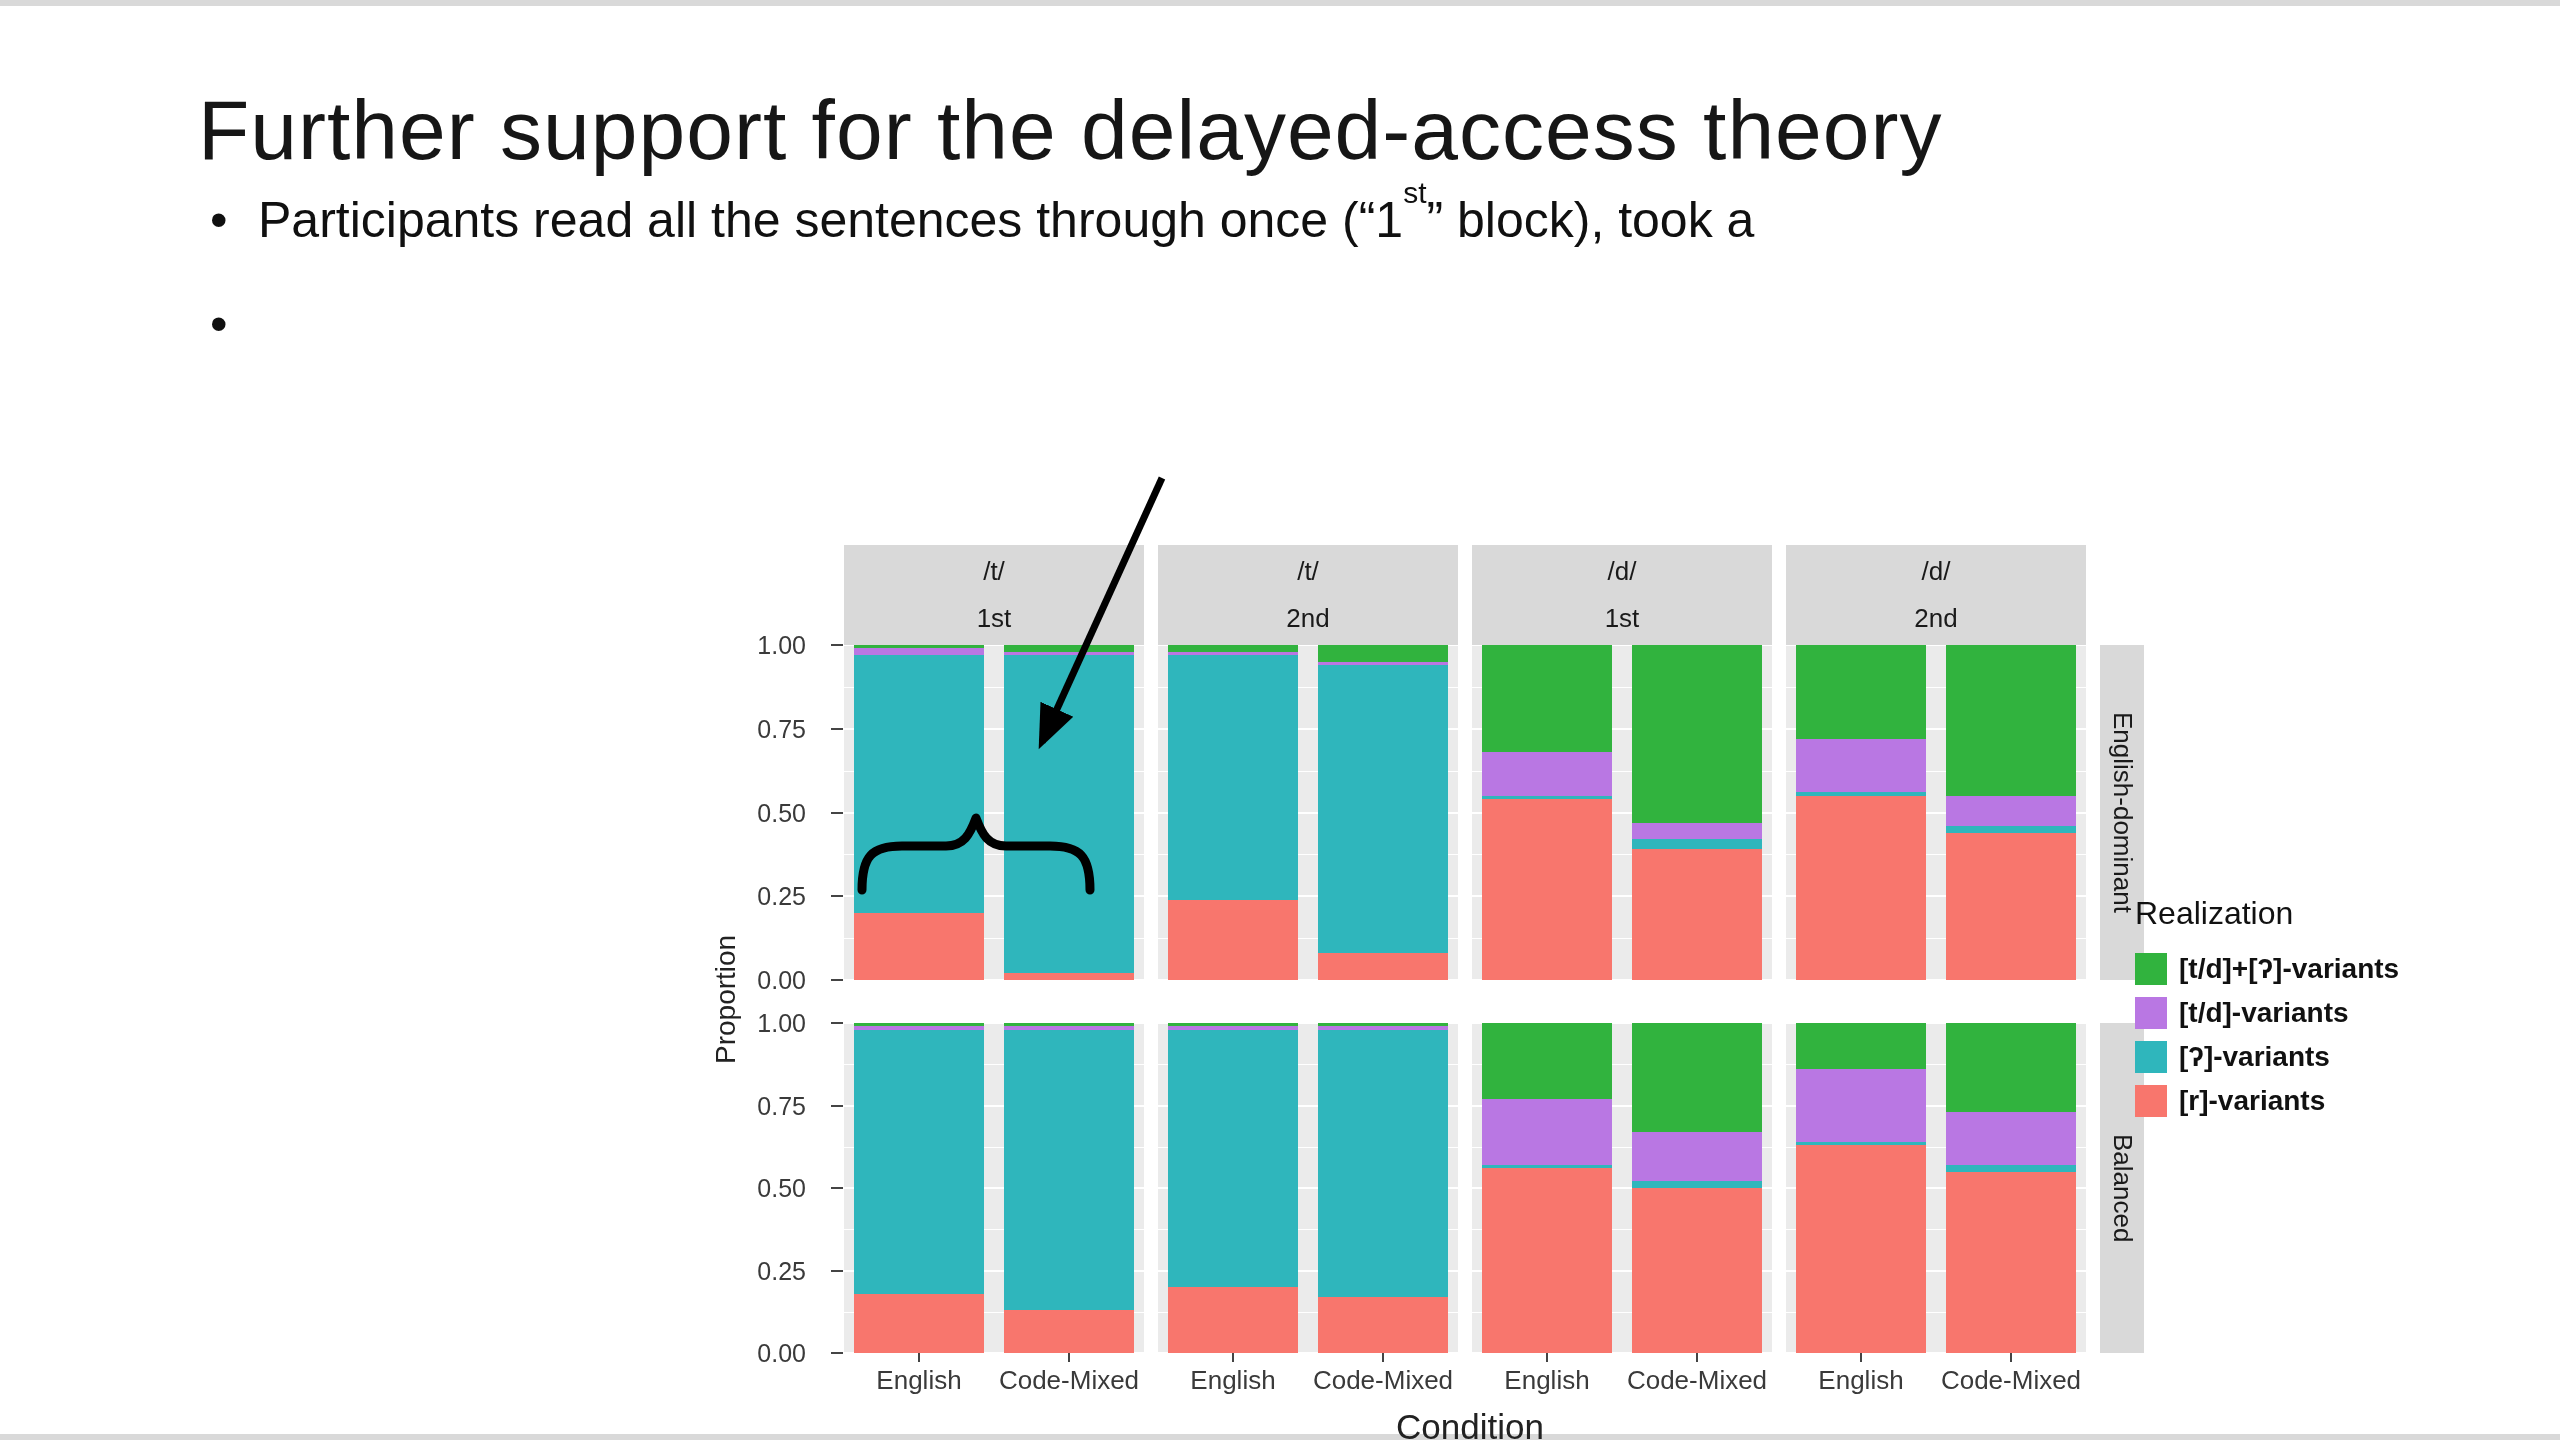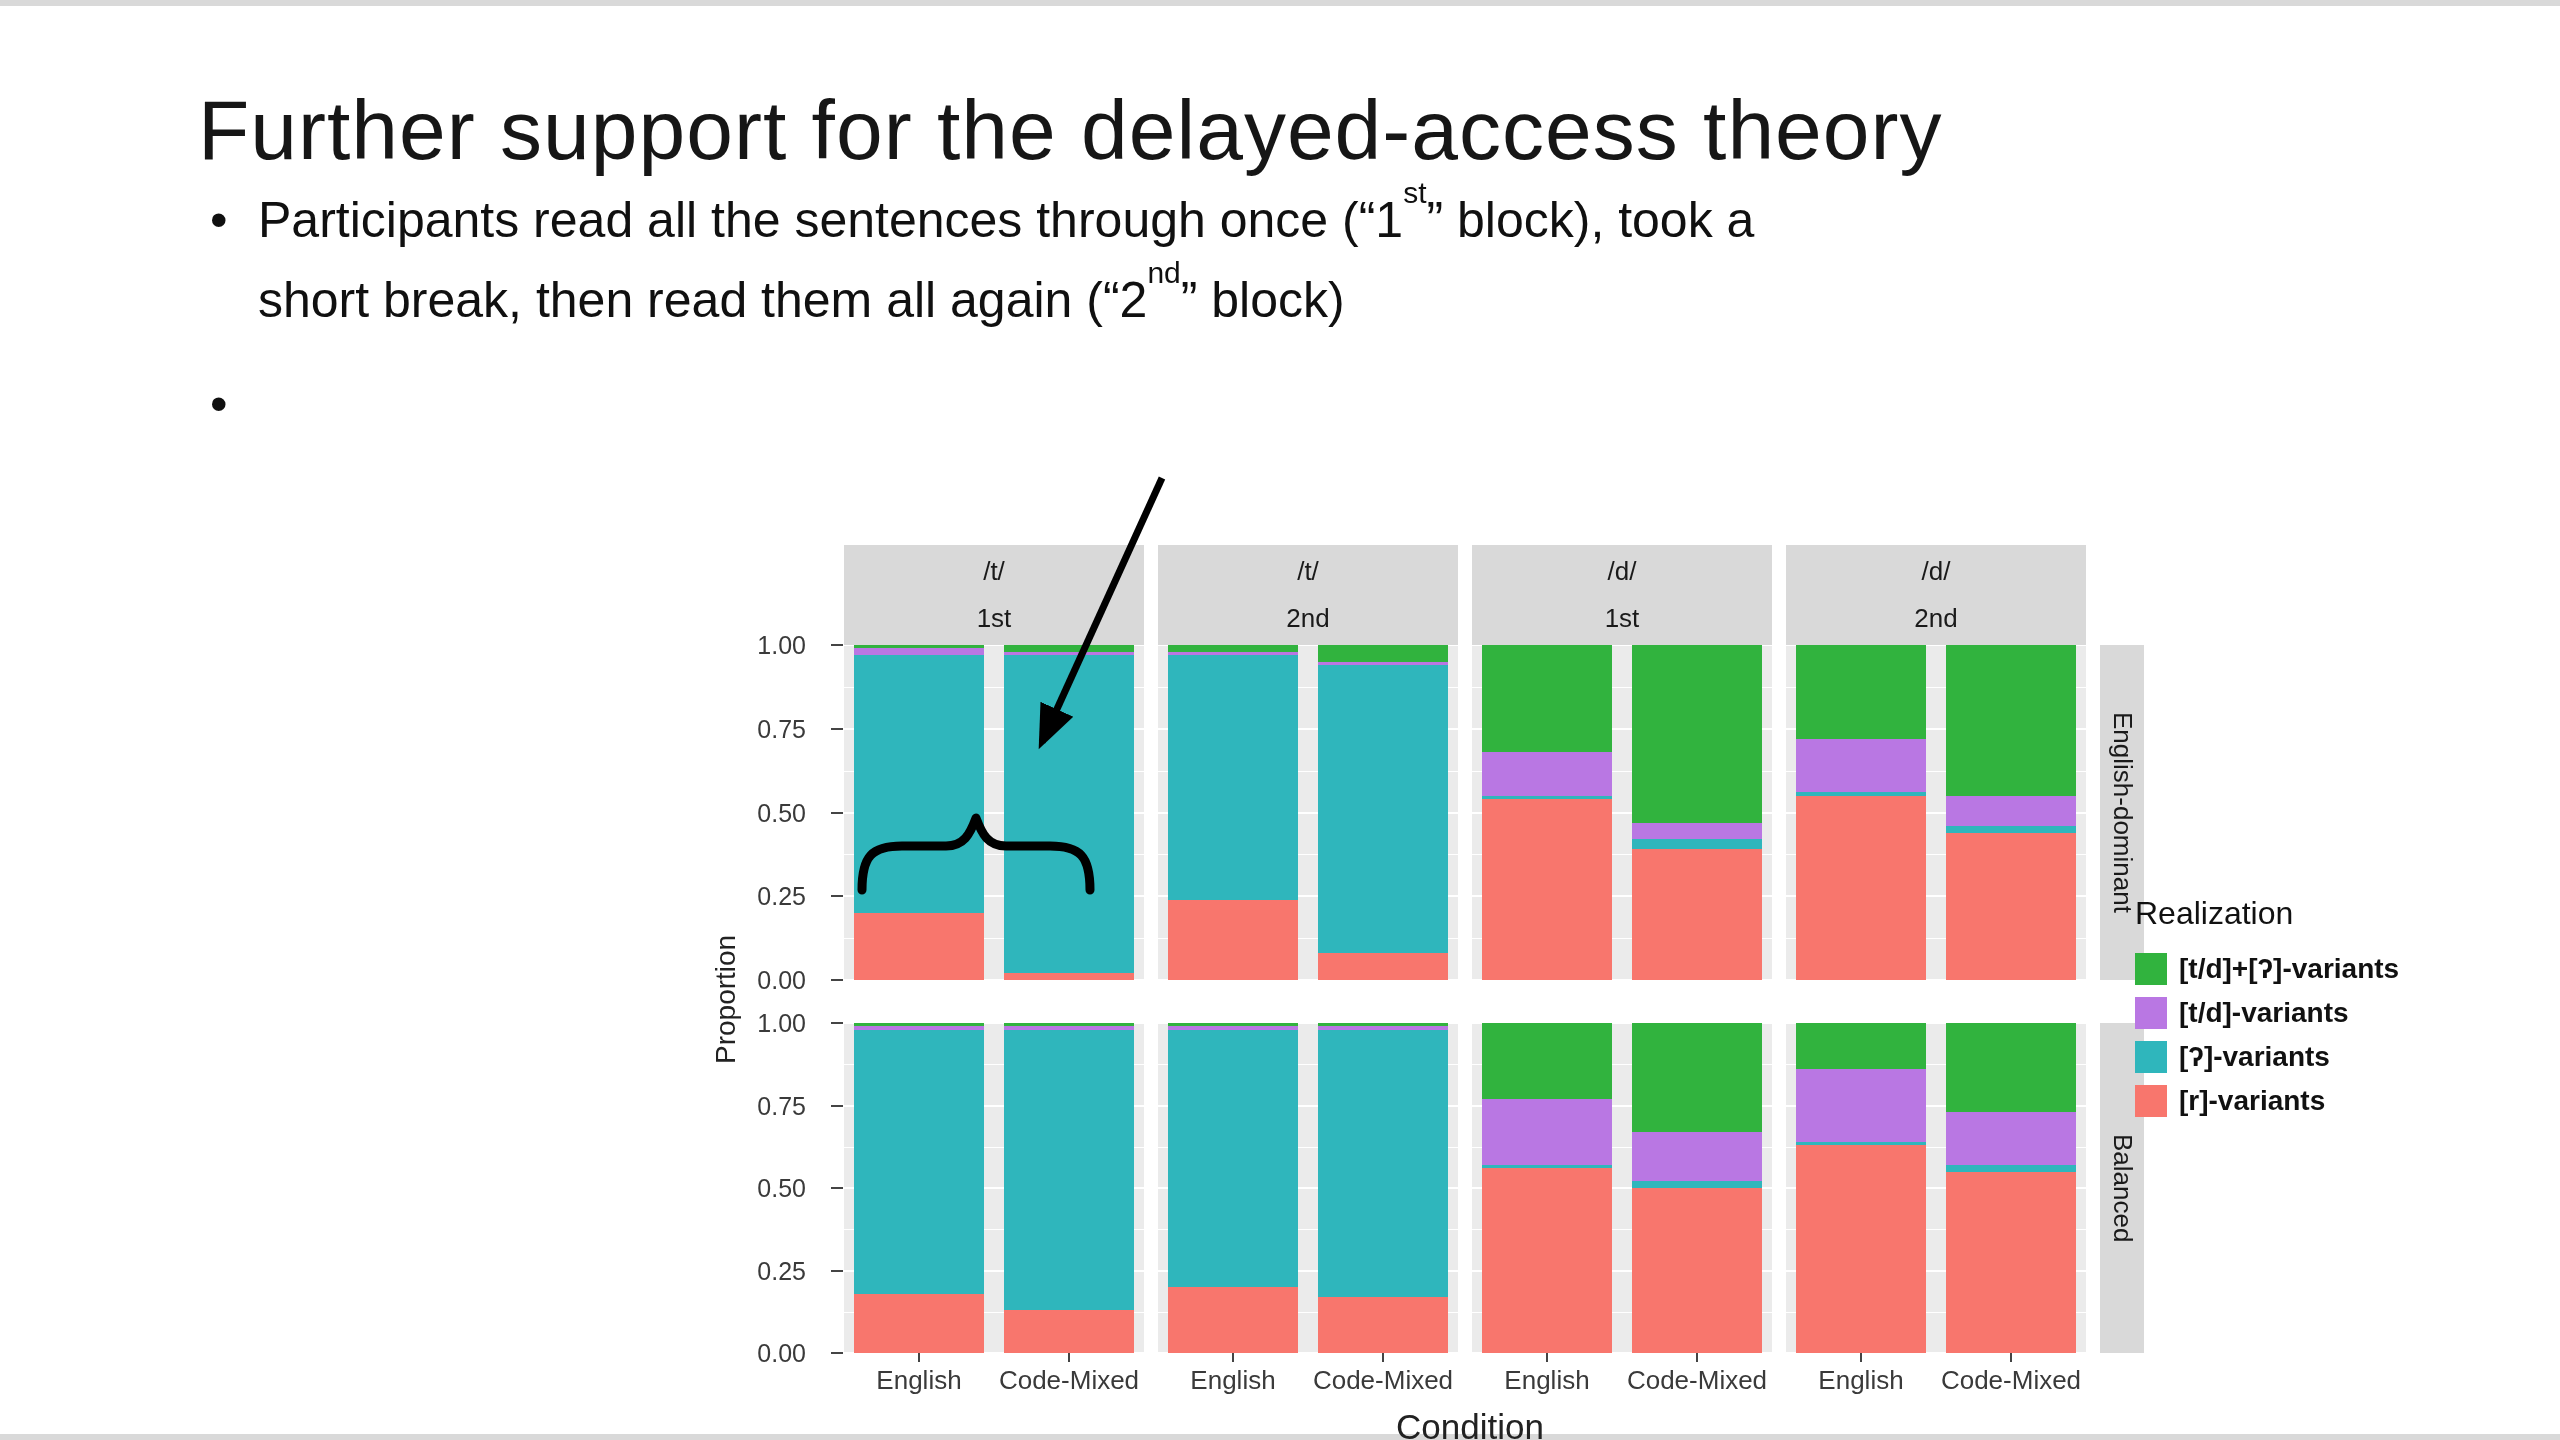--- a/index.html
+++ b/index.html
@@ -73,21 +73,20 @@
 <div class="edge top"></div>
 <div class="edge bottom"></div>
 
 <h1 class="slide-title">Further support for the delayed-access theory</h1>
 
 <div class="bullets">
   <div class="bullet">
     <span class="marker">•</span>
     <div class="btext">
       <div><span>Participants read all the sentences through once (“1</span><sup class="sp">st</sup><span>” block), took a</span></div>
-      <div><span>short break, then read them all again (“2</span><sup class="sp">nd</sup><span>” block)</span></div>
     </div>
   </div>
   <div class="bullet">
     <span class="marker">•</span>
     <div class="btext">
     </div>
   </div>
 </div>
 
 <div class="chart">

